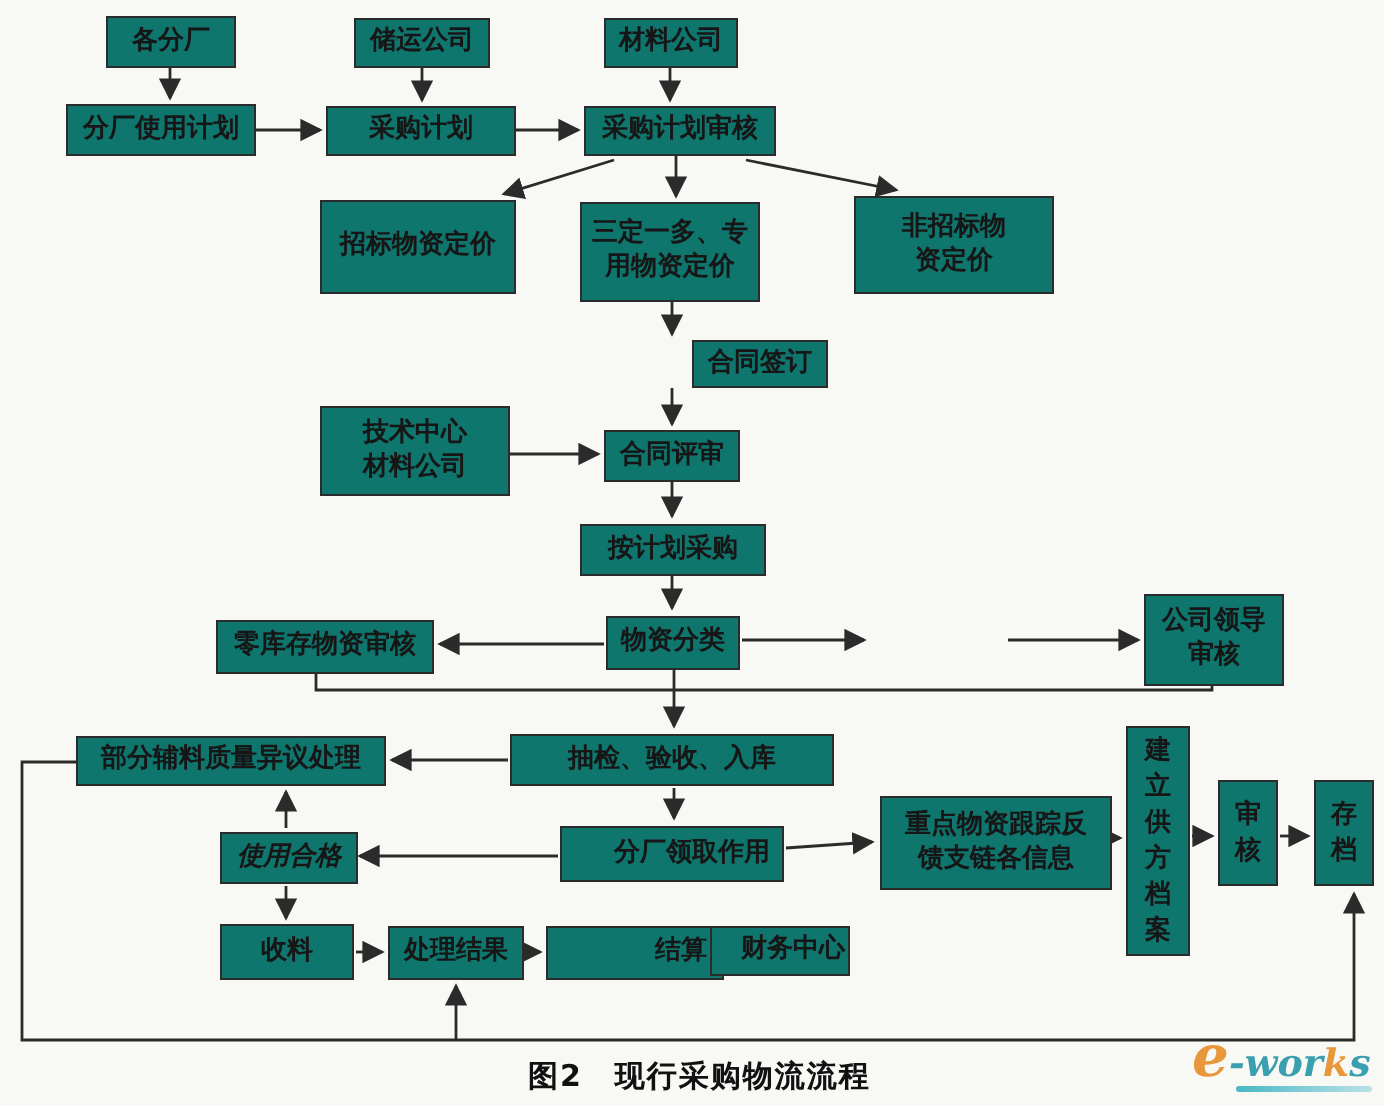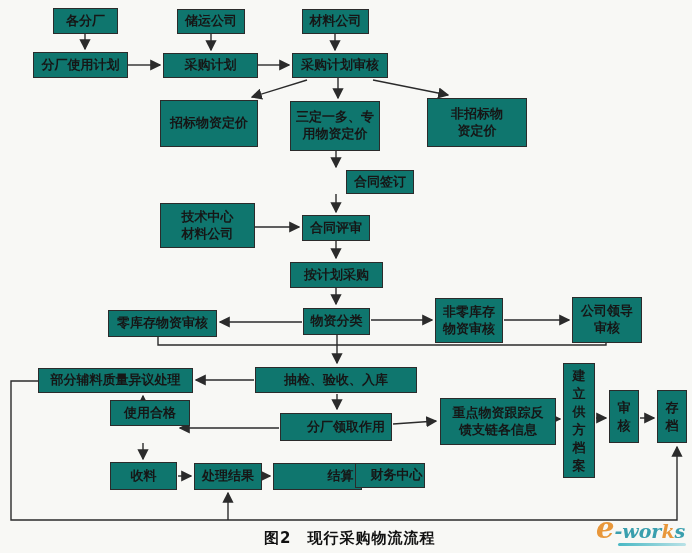--- a/index.html
+++ b/index.html
@@ -106,29 +106,27 @@
 资定价</div>
 
   <div class="node" style="left:302px;top:170px;width:68px;height:24px;margin-left:44px;">合同签订</div>
   <div class="node" style="left:160px;top:203px;width:95px;height:45px;">技术中心
 材料公司</div>
   <div class="node" style="left:302px;top:215px;width:68px;height:26px;">合同评审</div>
   <div class="node" style="left:290px;top:262px;width:93px;height:26px;">按计划采购</div>
 
   <div class="node" style="left:108px;top:310px;width:109px;height:27px;">零库存物资审核</div>
   <div class="node" style="left:303px;top:308px;width:67px;height:27px;">物资分类</div>
-  <div class="node" style="left:435px;top:298px;width:68px;height:45px;">非零库存
-物资审核</div>
   <div class="node" style="left:572px;top:297px;width:70px;height:46px;">公司领导
 审核</div>
 
   <div class="node" style="left:38px;top:368px;width:155px;height:25px;">部分辅料质量异议处理</div>
   <div class="node" style="left:255px;top:367px;width:162px;height:26px;">抽检、验收、入库</div>
 
-  <div class="node" style="left:110px;top:400px;width:80px;height:26px;">使用合格</div>
+  <div class="node" style="left:110px;top:416px;width:69px;height:26px;font-style:italic;">使用合格</div>
   <div class="node" style="left:280px;top:413px;width:112px;height:28px;padding-left:20px;">分厂领取作用</div>
   <div class="node" style="left:440px;top:398px;width:116px;height:47px;">重点物资跟踪反
 馈支链各信息</div>
 
   <div class="node vtext" style="left:563px;top:363px;width:32px;height:115px;">建
 立
 供
 方
 档
 案</div>

